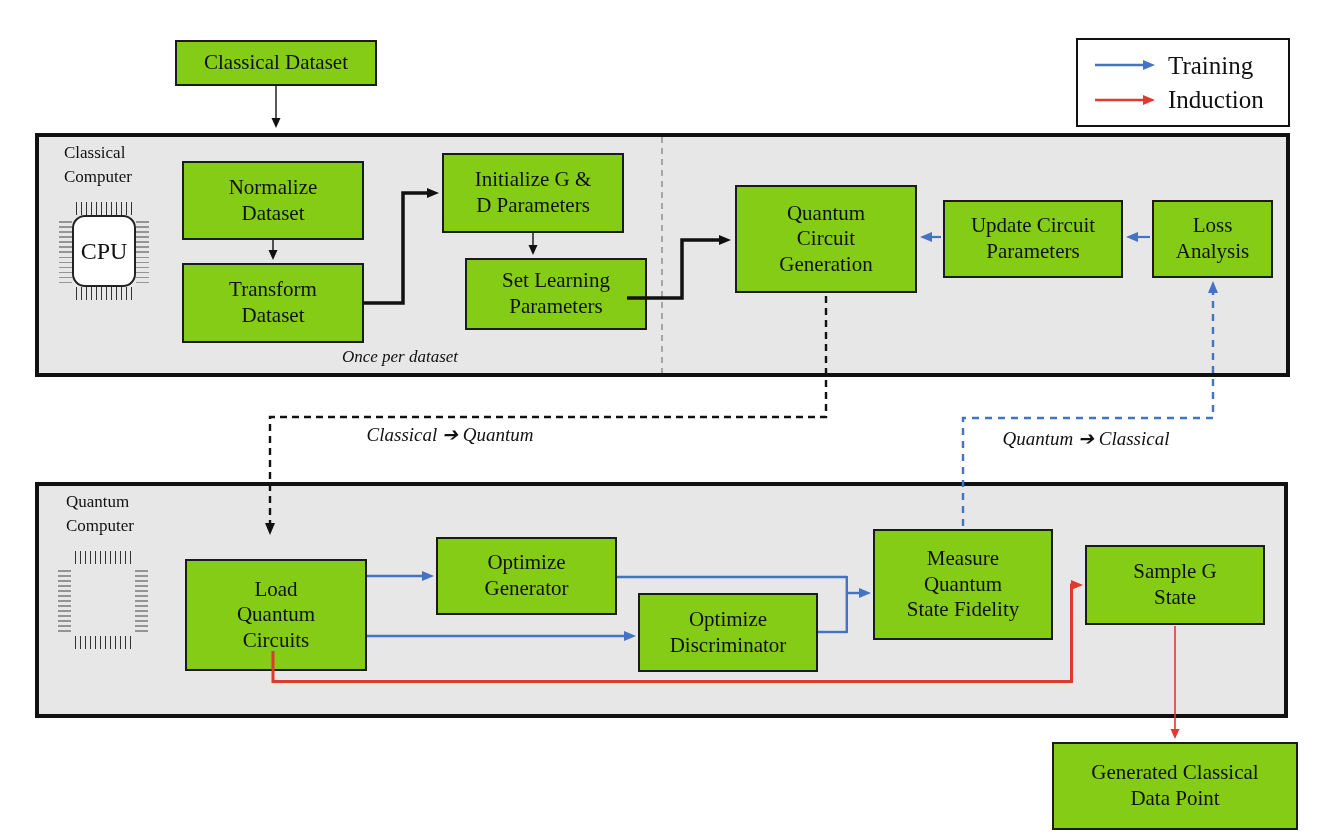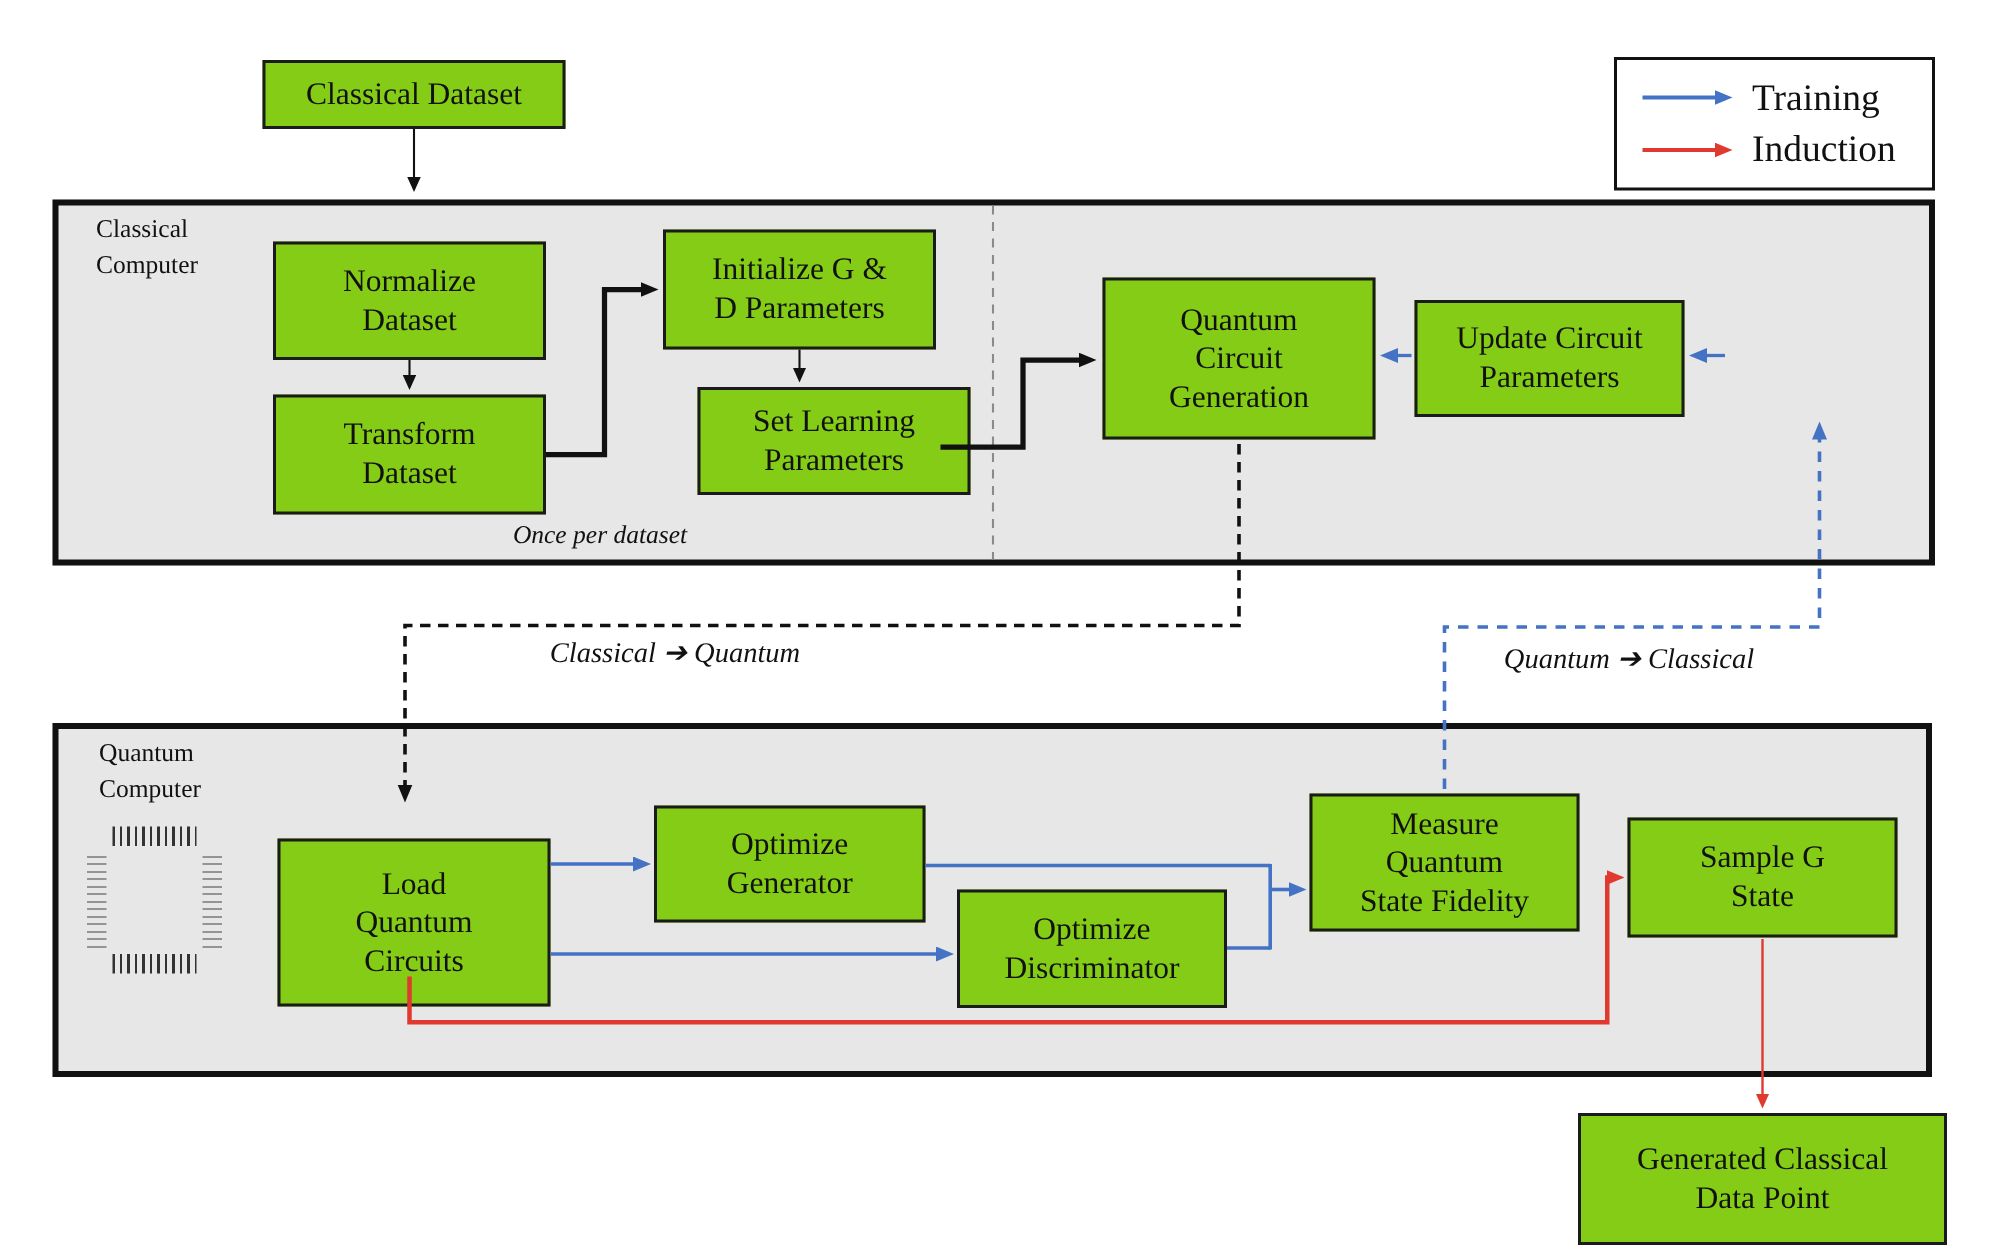--- a/index.html
+++ b/index.html
@@ -31,20 +31,27 @@
 <div id="canvas">
 
   <div class="container" style="left:35px;top:133px;width:1255px;height:244px;"></div>
   <div class="container" style="left:35px;top:482px;width:1253px;height:236px;"></div>
 
   <div class="seclabel" style="left:64px;top:141px;">Classical
 Computer</div>
   <div class="seclabel" style="left:66px;top:490px;">Quantum
 Computer</div>
 
+  <div class="chip" style="left:59px;top:202px;">
+    <div class="pins-h" style="top:0;"></div>
+    <div class="pins-h" style="bottom:0;"></div>
+    <div class="pins-v" style="left:0;"></div>
+    <div class="pins-v" style="right:0;"></div>
+    <div class="chip-body">CPU</div>
+  </div>
 
   <div class="chip" style="left:58px;top:551px;">
     <div class="pins-h" style="top:0;"></div>
     <div class="pins-h" style="bottom:0;"></div>
     <div class="pins-v" style="left:0;"></div>
     <div class="pins-v" style="right:0;"></div>
   </div>
 
   <div class="box" style="left:175px;top:40px;width:202px;height:46px;">Classical Dataset</div>
   <div class="box" style="left:182px;top:161px;width:182px;height:79px;">Normalize
@@ -53,28 +60,30 @@
 Dataset</div>
   <div class="box" style="left:442px;top:153px;width:182px;height:80px;">Initialize G &amp;
 D Parameters</div>
   <div class="box" style="left:445px;top:258px;width:182px;height:72px;margin-left:20px;">Set Learning
 Parameters</div>
   <div class="box" style="left:735px;top:185px;width:182px;height:108px;border-width:2.5px;">Quantum
 Circuit
 Generation</div>
   <div class="box" style="left:943px;top:200px;width:180px;height:78px;">Update Circuit
 Parameters</div>
+  <div class="box" style="left:1152px;top:200px;width:121px;height:78px;">Loss
+Analysis</div>
   <div class="box" style="left:185px;top:559px;width:182px;height:112px;">Load
 Quantum
 Circuits</div>
   <div class="box" style="left:436px;top:537px;width:181px;height:78px;">Optimize
 Generator</div>
   <div class="box" style="left:638px;top:593px;width:180px;height:79px;">Optimize
 Discriminator</div>
-  <div class="box" style="left:873px;top:529px;width:180px;height:92px;">Measure
+  <div class="box" style="left:873px;top:529px;width:180px;height:111px;">Measure
 Quantum
 State Fidelity</div>
   <div class="box" style="left:1085px;top:545px;width:180px;height:80px;">Sample G
 State</div>
   <div class="box" style="left:1052px;top:742px;width:246px;height:88px;">Generated Classical
 Data Point</div>
 
   <div class="note" style="left:330px;top:347px;width:140px;text-align:center;">Once per dataset</div>
   <div class="xfer" style="left:360px;top:423px;width:180px;">Classical  ➔ Quantum</div>
   <div class="xfer" style="left:996px;top:427px;width:180px;">Quantum ➔ Classical</div>

